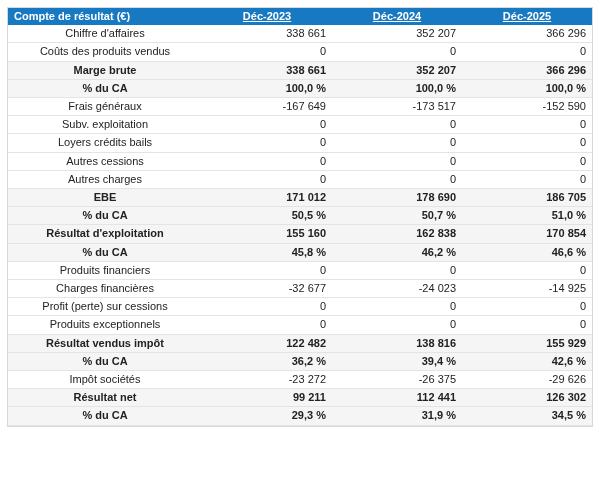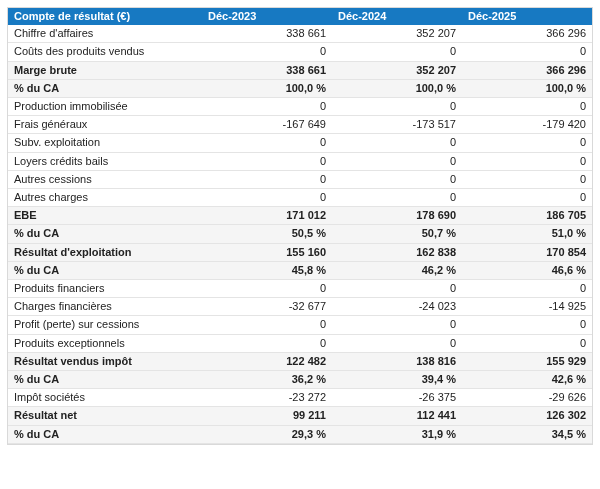--- a/index.html
+++ b/index.html
@@ -41,26 +41,26 @@
     overflow:hidden;
     box-sizing:content-box;
   }
   thead th{
     background:var(--header-bg);
     color:var(--header-text);
     font-weight:bold;
     border:none;
   }
   thead th.label{text-align:left;}
-  thead th.num{text-align:left;}
+  thead th.num{text-align:center;text-decoration:underline;}
   tbody td{
     border-bottom:1px solid var(--border-color);
     background:#ffffff;
   }
-  tbody td.label{text-align:left;}
+  tbody td.label{text-align:center;}
   tbody td.num{text-align:right;}
   tbody tr.em td{
     background:var(--emphasis-bg);
     font-weight:bold;
   }
 </style>
 </head>
 <body>
 
 <div class="table-wrap">
@@ -98,30 +98,24 @@
           <td class="num">352 207</td>
           <td class="num">366 296</td>
         </tr>
         <tr class="em">
           <td class="label">% du CA</td>
           <td class="num">100,0 %</td>
           <td class="num">100,0 %</td>
           <td class="num">100,0 %</td>
         </tr>
         <tr>
-          <td class="label">Production immobilisée</td>
-          <td class="num">0</td>
-          <td class="num">0</td>
-          <td class="num">0</td>
-        </tr>
-        <tr>
           <td class="label">Frais généraux</td>
           <td class="num">-167 649</td>
           <td class="num">-173 517</td>
-          <td class="num">-179 420</td>
+          <td class="num">-152 590</td>
         </tr>
         <tr>
           <td class="label">Subv. exploitation</td>
           <td class="num">0</td>
           <td class="num">0</td>
           <td class="num">0</td>
         </tr>
         <tr>
           <td class="label">Loyers crédits bails</td>
           <td class="num">0</td>

